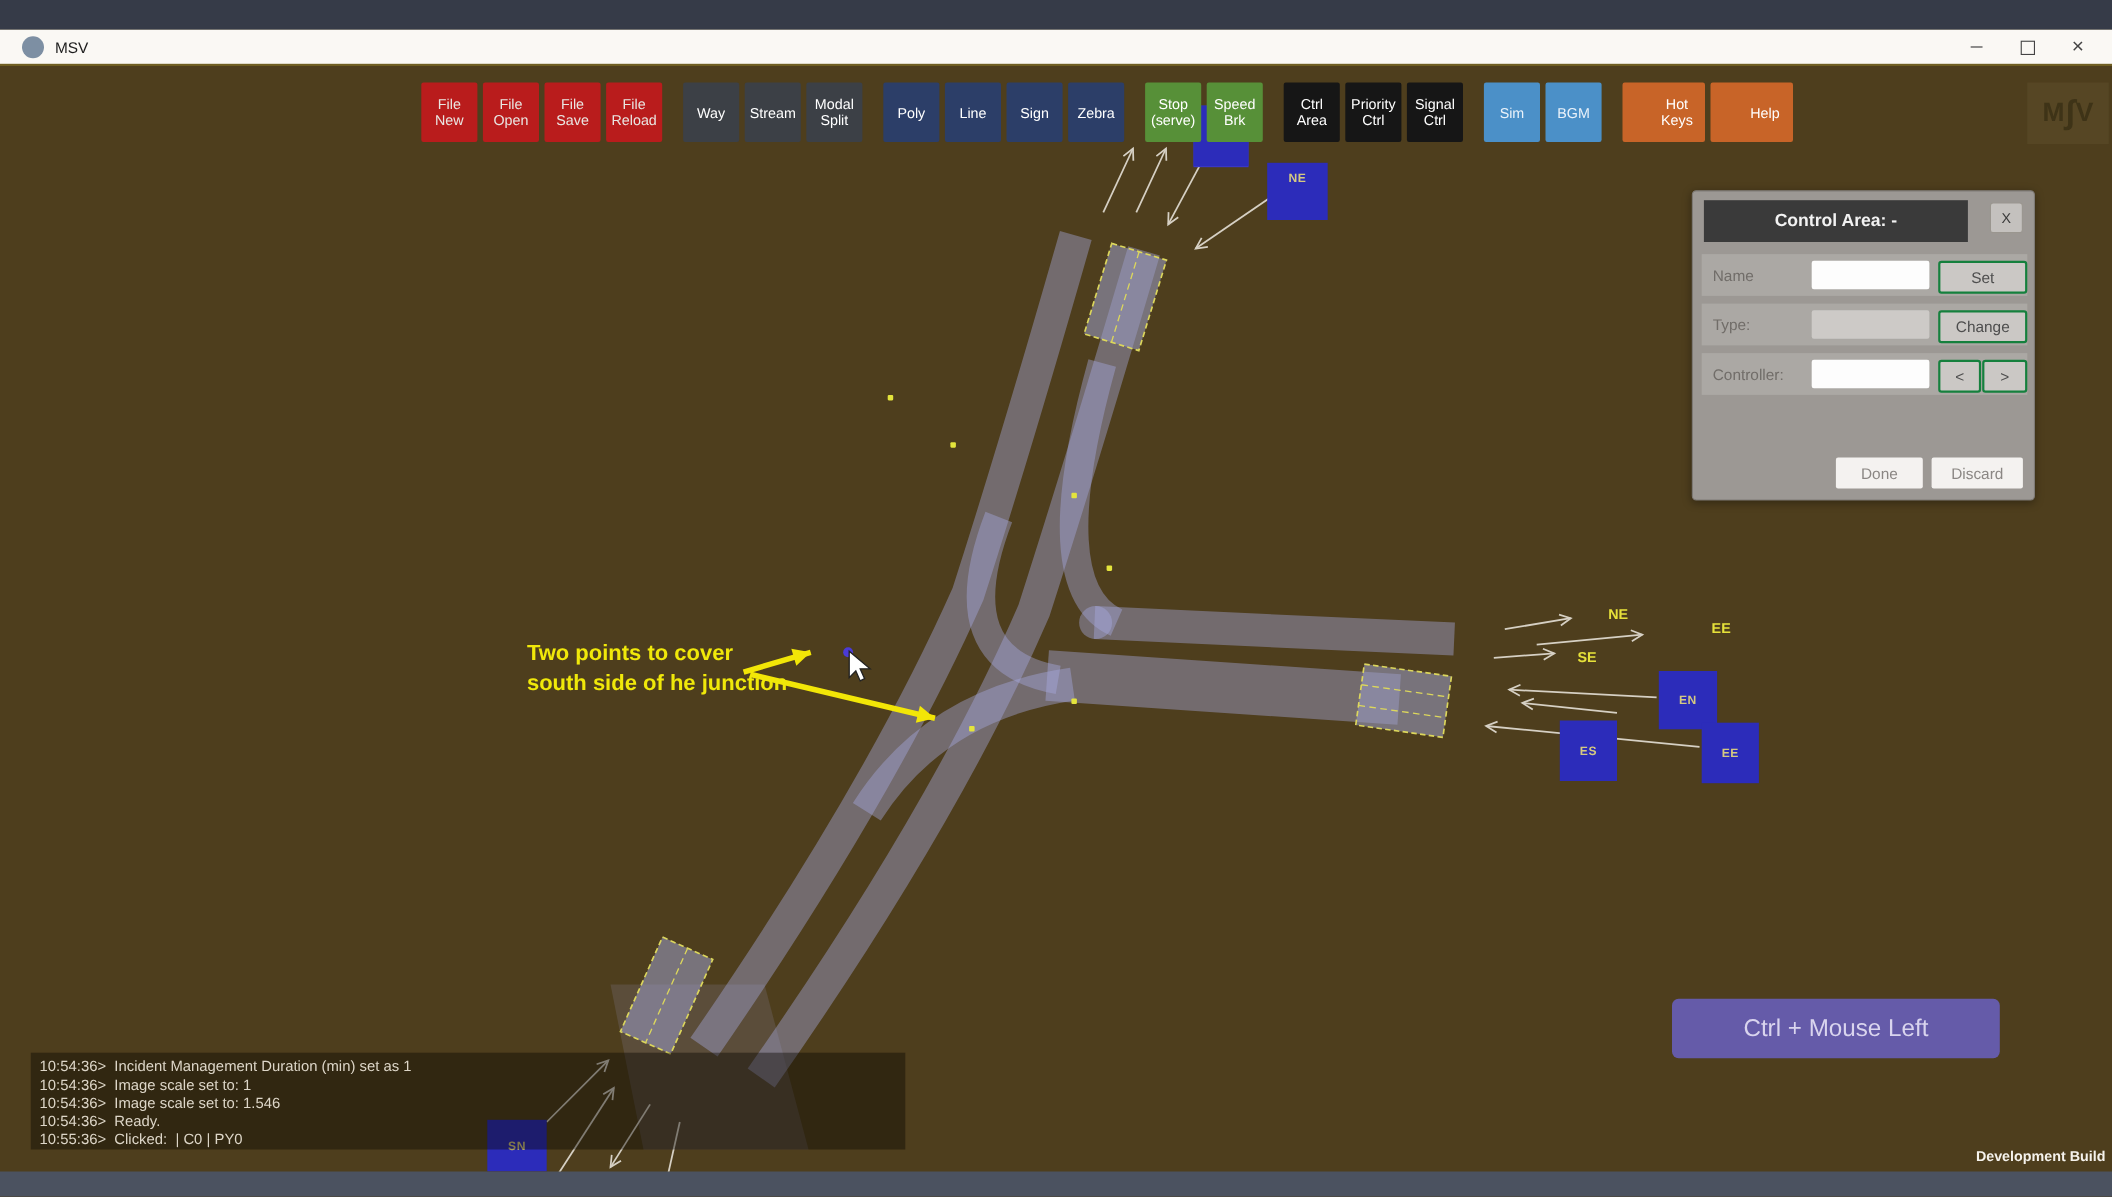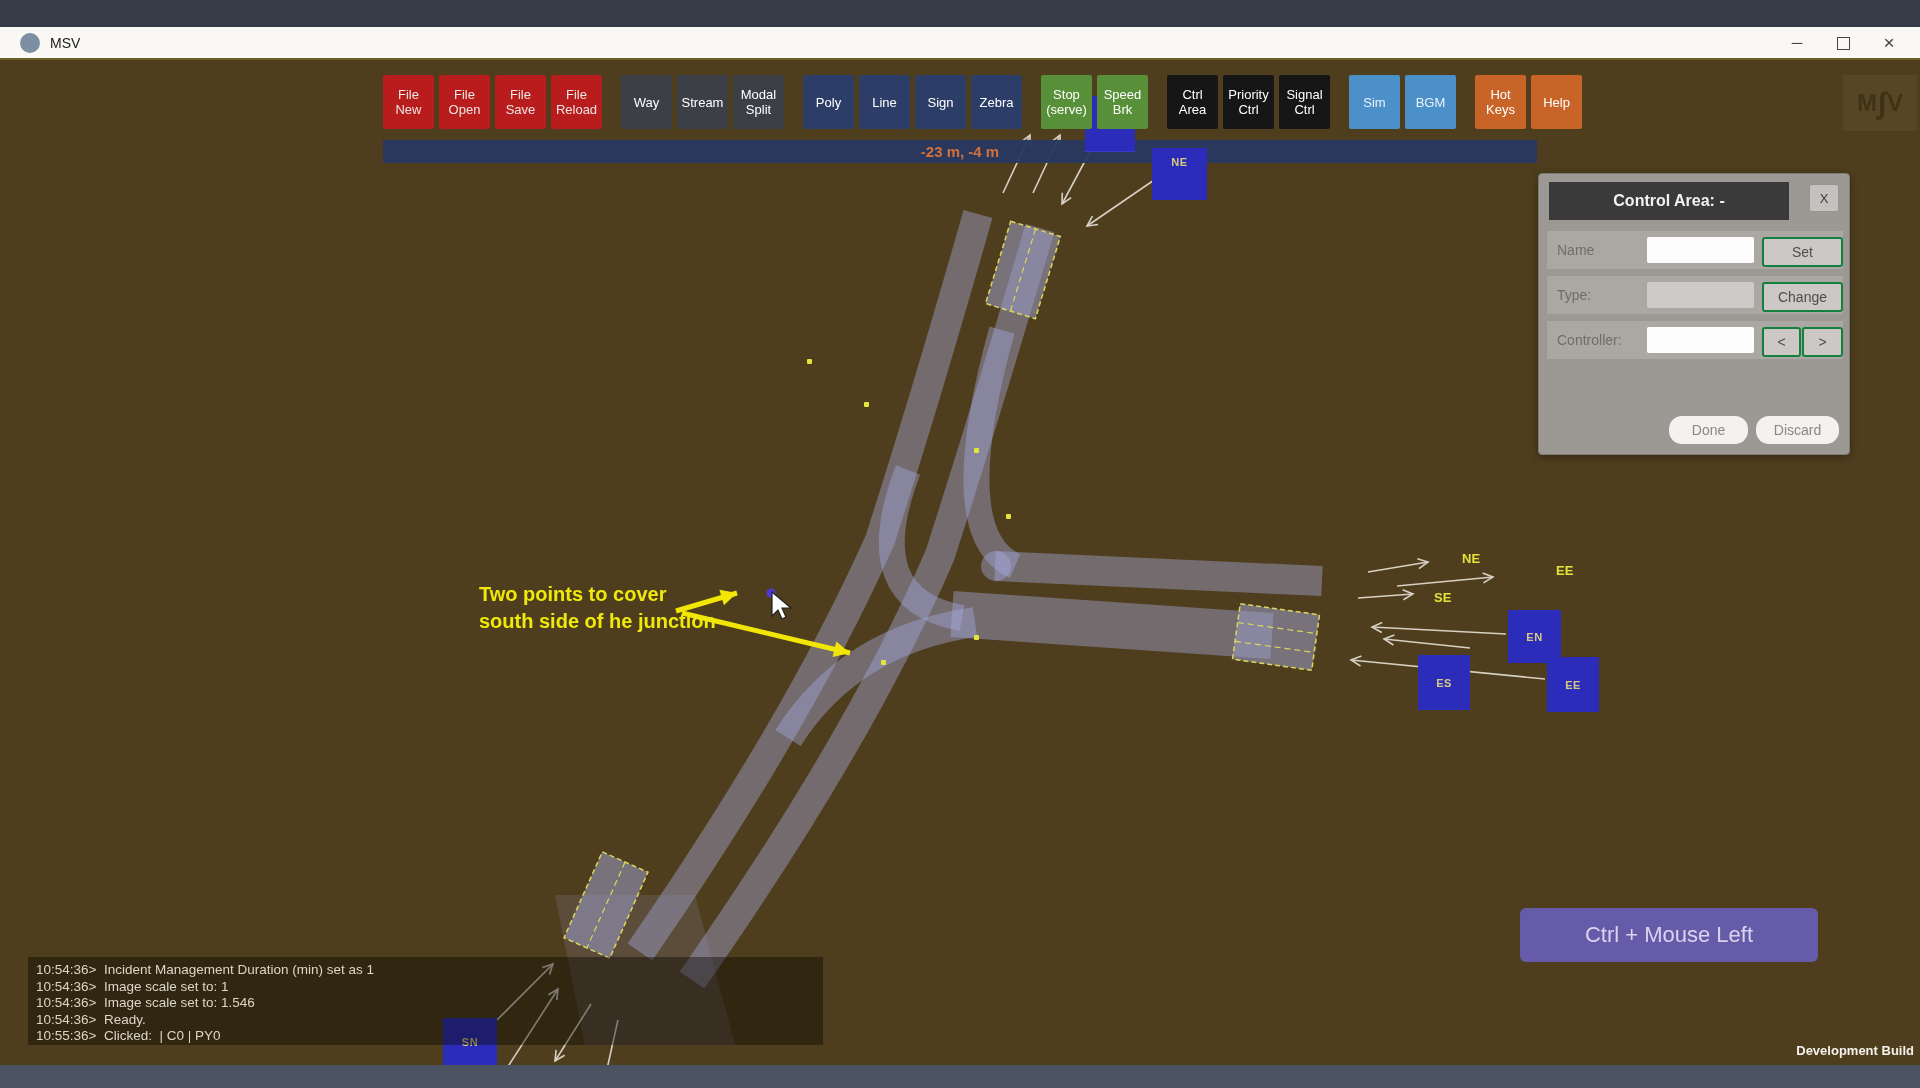--- a/index.html
+++ b/index.html
@@ -29,21 +29,21 @@
   .tb-group{display:flex;margin-right:14px;}
   .tb-btn{width:51px;height:54px;margin-right:5px;border-radius:2px;display:flex;align-items:center;
     justify-content:center;text-align:center;font-size:13px;line-height:15px;color:#fff;
     white-space:pre-line;cursor:default;}
   .tb-gray{background:#b91c1c;color:#e9e6e2;}
   .tb-dark{background:#3c4046;}
   .tb-navy{background:#2c3e68;}
   .tb-green{background:#579038;}
   .tb-black{background:#161616;}
   .tb-blue{background:#4b90c8;color:#eaf2fa;}
-  .tb-orange{background:#c86428;}
+  .tb-orange{background:#c86428;padding-left:24px;}
 
   .coord-bar{position:absolute;left:383px;top:80px;width:1154px;height:23px;background:rgba(41,56,97,0.96);
     display:flex;align-items:center;justify-content:center;z-index:4;}
   .coord-text{color:#d2703c;font-size:15px;font-weight:bold;}
 
   .toolbar-marker{position:absolute;left:1085px;top:36px;width:50px;height:56px;background:#3c38c8;z-index:5;}
 
   
   .marker{position:absolute;background:#2c2cba;color:#d5c981;font-size:11px;font-weight:bold;
     letter-spacing:0.5px;display:flex;align-items:center;justify-content:center;z-index:5;}
@@ -69,21 +69,21 @@
     color:#3b3b3b;font-size:13px;cursor:default;}
   .panel-row{position:absolute;left:8px;width:296px;height:38px;background:#aba8a4;}
   .panel-row .row-label{position:absolute;left:10px;top:0;height:38px;display:flex;align-items:center;
     color:#716d69;font-size:14px;}
   .row-input{position:absolute;left:100px;top:6px;width:107px;height:26px;border:none;border-radius:2px;
     background:#fdfdfd;box-sizing:border-box;padding:0 6px;font-size:13px;}
   .row-input.dim{background:#cdcac7;}
   .row-btn{position:absolute;top:6px;height:26px;background:#cbc8c5;border:2px solid #15803d;border-radius:3px;
     color:#4e4e4e;font-size:14px;display:flex;align-items:center;justify-content:center;cursor:default;}
   .panel-bottom-btn{position:absolute;height:28px;background:#f4f2f0;color:#8b8784;font-size:14px;
-    display:flex;align-items:center;justify-content:center;border-radius:13px;cursor:default;}
+    display:flex;align-items:center;justify-content:center;border-radius:2px;cursor:default;}
 
   .hint-button{position:absolute;left:1520px;top:848px;width:298px;height:54px;background:#655ba9;
     border-radius:6px;display:flex;align-items:center;justify-content:center;color:#d9d4ee;font-size:22px;z-index:5;}
 
   .watermark{position:absolute;left:1843px;top:15px;width:74px;height:56px;background:rgba(200,180,140,0.07);
     display:flex;align-items:center;justify-content:center;color:#3e3317;font-weight:bold;z-index:2;}
   .watermark .wm-m,.watermark .wm-v{font-size:24px;}
   .watermark .wm-s{font-size:30px;margin:0 1px;}
 
   .dev-build{position:absolute;right:6px;top:983px;color:#f5f2ec;font-size:13px;font-weight:bold;z-index:5;}
@@ -222,23 +222,20 @@
           <div class="tb-btn tb-blue">Sim</div>
           <div class="tb-btn tb-blue">BGM</div>
         </div>
         <div class="tb-group">
           <div class="tb-btn tb-orange">Hot
 Keys</div>
           <div class="tb-btn tb-orange">Help</div>
         </div>
       </div>
 
-    <div class="coord-bar">
-      <span class="coord-text">-23 m, -4 m</span>
-    </div>
 
     <div id="markers-layer">
         <div class="marker top-label" style="left: 1152px; top: 88px; width: 55px; height: 52px;">NE</div>
         <div class="marker" style="left: 1085px; top: 36px; width: 50px; height: 55px;"></div>
         <div class="marker under-log" style="left: 443px; top: 958px; width: 54px; height: 47px;">SN</div>
         <div class="marker" style="left: 1508px; top: 550px; width: 53px; height: 53px;">EN</div>
         <div class="marker" style="left: 1418px; top: 595px; width: 52px; height: 55px;">ES</div>
         <div class="marker" style="left: 1547px; top: 597px; width: 52px; height: 55px;">EE</div>
         <div class="map-label" style="left: 1462px; top: 491px;">NE</div>
         <div class="map-label" style="left: 1556px; top: 503px;">EE</div>

